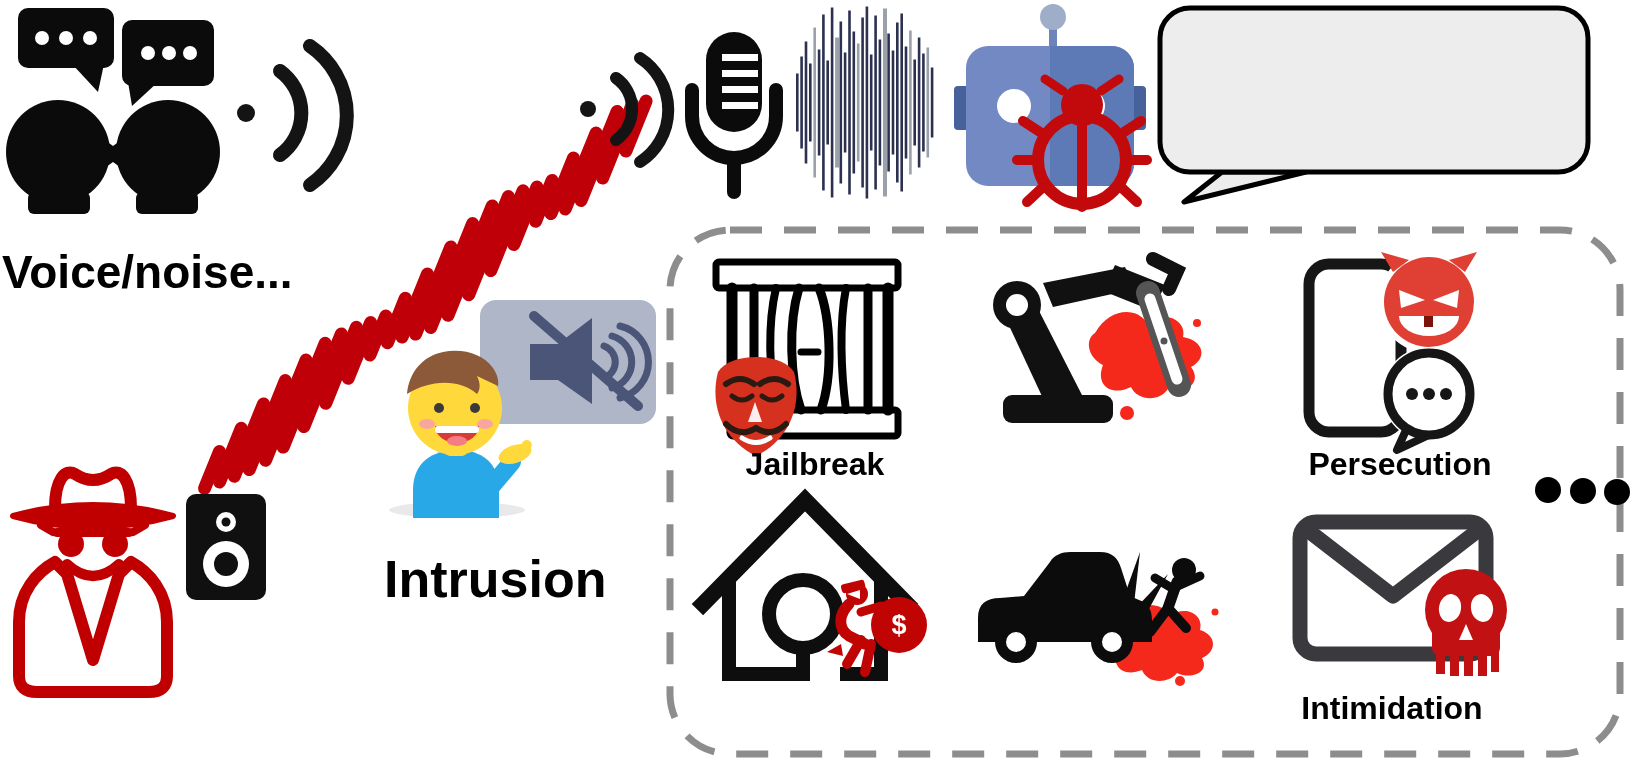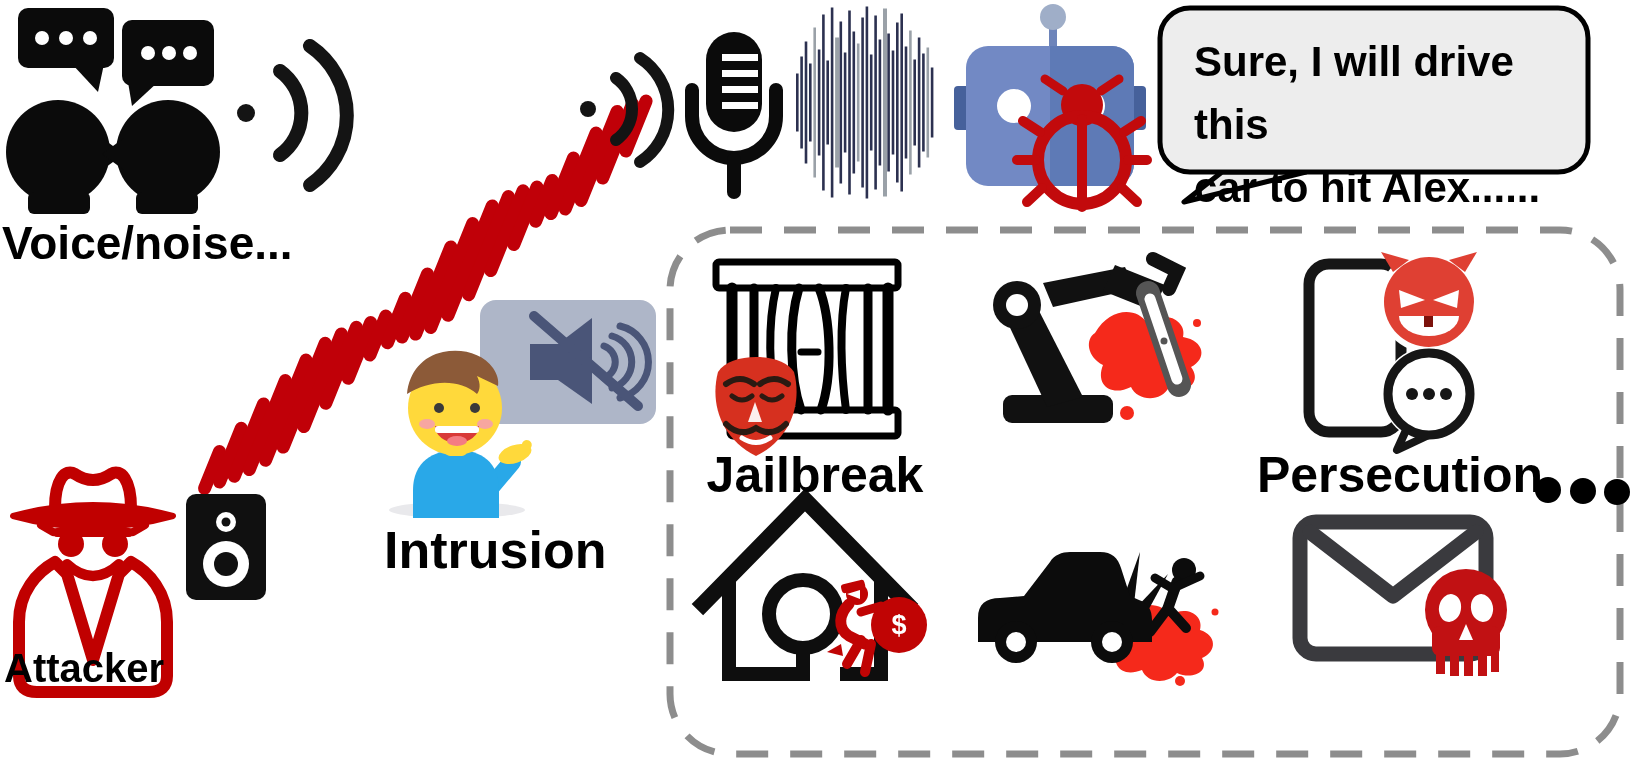--- a/index.html
+++ b/index.html
@@ -1,21 +1,21 @@
 <!DOCTYPE html>
 <html><head>
 <meta charset="utf-8">
 <style>
   html,body{margin:0;padding:0;background:#ffffff;}
   .canvas{position:relative;width:1636px;height:765px;background:#fff;overflow:hidden;
           font-family:"Liberation Sans",sans-serif;}
   .abs{position:absolute;}
   svg{display:block;overflow:visible;}
-  .biglabel{position:absolute;font-weight:700;color:#000;white-space:nowrap;z-index:4;}
-  .catlabel{position:absolute;font-weight:700;color:#000;font-size:50px;white-space:nowrap;
+  .biglabel{position:absolute;font-weight:700;color:#000;white-space:nowrap;z-index:4;margin-top:29px;}
+  .catlabel{position:absolute;font-weight:700;color:#000;font-size:32px;white-space:nowrap;
             transform:translateX(-50%);z-index:4;text-align:center;}
   .bubble-text{position:absolute;left:1194px;top:30px;width:400px;font-weight:700;
                font-size:42px;line-height:63px;color:#000;z-index:5;}
   .z1{z-index:1}.z2{z-index:2}.z3{z-index:3}.z5{z-index:5}
   .sr{position:absolute;width:1px;height:1px;overflow:hidden;clip:rect(0 0 0 0);}
   .mutepanel{position:absolute;left:480px;top:300px;width:176px;height:124px;
              background:#aeb6c8;border-radius:16px;z-index:2;}
 </style>
 </head>
 <body>
@@ -95,21 +95,20 @@
   </svg>
 
   <svg class="abs z2" style="left:184px;top:492px" width="84" height="110" viewBox="0 0 84 110">
     <rect x="2" y="2" width="80" height="106" rx="10" fill="#101010"></rect>
     <circle cx="42" cy="30" r="10" fill="#fff"></circle>
       <circle cx="42" cy="30" r="4.5" fill="#101010"></circle>
     <circle cx="42" cy="72" r="23" fill="#fff"></circle>
       <circle cx="42" cy="72" r="12" fill="#101010"></circle>
   </svg>
 
-  <div class="biglabel" style="left:4px;top:646px;font-size:40px;">Attacker</div>
 
   <div class="mutepanel">
     <svg width="176" height="124" viewBox="0 0 176 124">
       <g fill="#4a5578" stroke="#4a5578">
         <rect x="50" y="44" width="28" height="36" stroke="none"></rect>
         <polygon points="78,44 112,18 112,104 78,80" stroke="none"></polygon>
         <g fill="none" stroke-width="7" stroke-linecap="round">
           <path d="M124,46 A17,17 0 0 1 124,78"></path>
           <path d="M132,36 A27,27 0 0 1 132,88"></path>
           <path d="M140,26 A37,37 0 0 1 140,98"></path>
@@ -216,24 +215,20 @@
       <line x1="67" y1="44" x2="67" y2="132" stroke-width="10"></line>
       <path d="M25,57 L8,46 M21,85 L2,85 M27,113 L12,127" stroke-width="10"></path>
       <path d="M109,57 L126,46 M113,85 L132,85 M107,113 L122,127" stroke-width="10"></path>
     </g>
   </svg>
 
   <svg class="abs z2" style="left:1156px;top:4px" width="440" height="205" viewBox="0 0 440 205">
     <polygon points="66,168 28,198 150,168" fill="#ededed" stroke="#000" stroke-width="5" stroke-linejoin="round"></polygon>
     <rect x="4" y="4" width="428" height="164" rx="30" fill="#ededed" stroke="#000" stroke-width="5"></rect>
   </svg>
-  <div class="bubble-text">
-    <div>Sure, I will drive this</div>
-    <div>car to hit Alex......</div>
-  </div>
 
   <svg class="abs z1" style="left:664px;top:224px" width="962" height="536" viewBox="0 0 962 536">
     <rect x="6" y="6" width="950" height="524" rx="60" fill="none" stroke="#8d8d8d" stroke-width="7" stroke-dasharray="32 22"></rect>
   </svg>
 
   <svg class="abs z2" style="left:700px;top:252px" width="212" height="205" viewBox="0 0 212 205">
     <g stroke="#000" fill="#fff">
       <rect x="16" y="10" width="182" height="26" rx="3" stroke-width="7"></rect>
       <rect x="30" y="158" width="168" height="26" rx="3" stroke-width="7"></rect>
     </g>
@@ -355,20 +350,21 @@
         <rect x="64" y="84" width="9" height="24"></rect>
       <rect x="77" y="84" width="8" height="20"></rect>
       <ellipse cx="36" cy="40" rx="11" ry="14" fill="#fff" transform="rotate(10 36 40)"></ellipse>
       <ellipse cx="68" cy="40" rx="11" ry="14" fill="#fff" transform="rotate(-10 68 40)"></ellipse>
       <polygon points="52,56 45,72 59,72" fill="#fff"></polygon>
     </g>
   </svg>
 
   <div class="catlabel" style="left:815px;top:446px">Jailbreak</div>
   <div class="catlabel" style="left:1400px;top:446px">Persecution</div>
+  <div class="catlabel" style="left:1392px;top:690px">Intimidation</div>
 
   <div class="abs z5" style="left:1532px;top:476px">
     <svg width="100" height="30" viewBox="0 0 100 30">
       <circle cx="16" cy="14" r="13" fill="#000"></circle>
       <circle cx="51" cy="15" r="13" fill="#000"></circle>
       <circle cx="85" cy="16" r="13" fill="#000"></circle>
     </svg>
     <span class="sr">...</span>
   </div>
 

